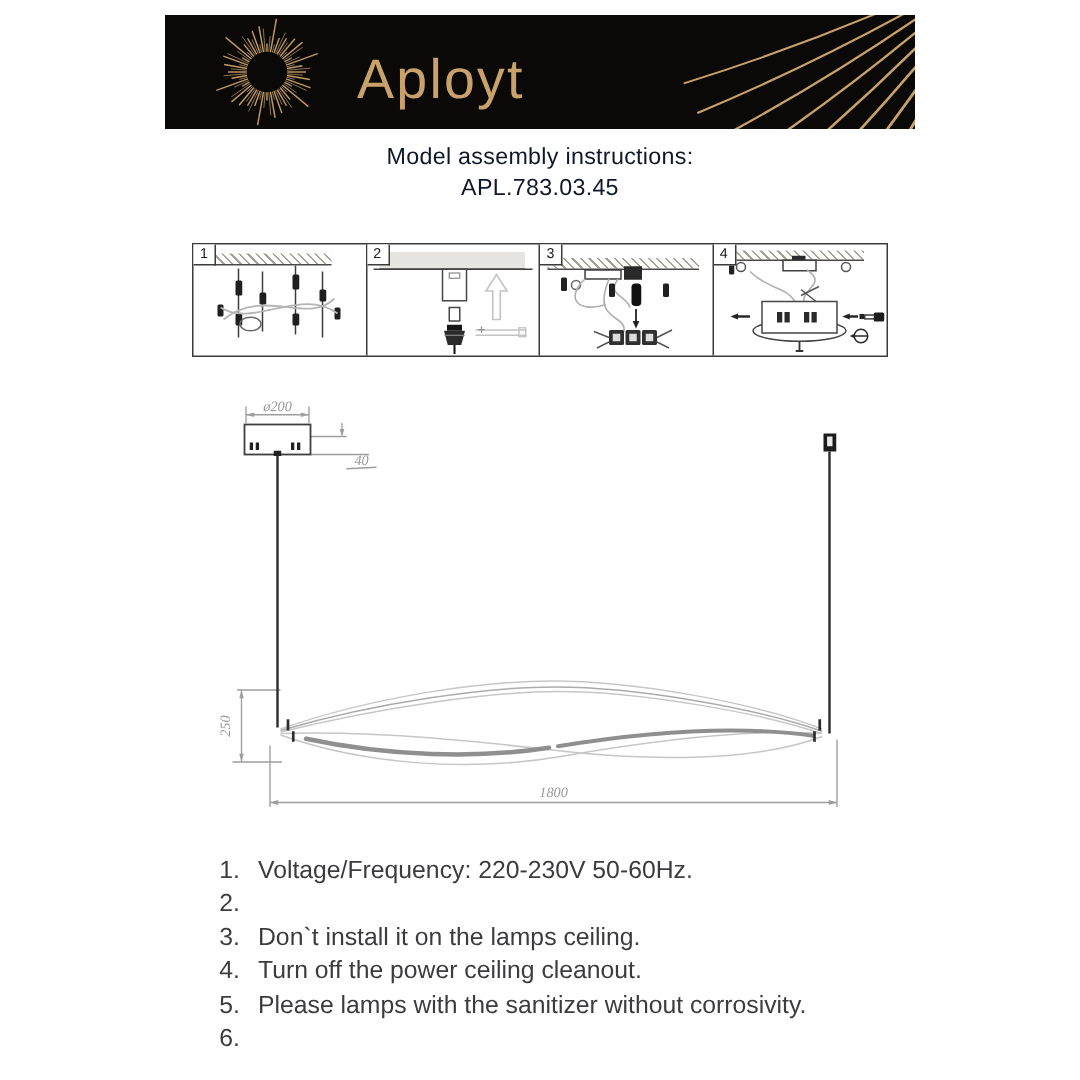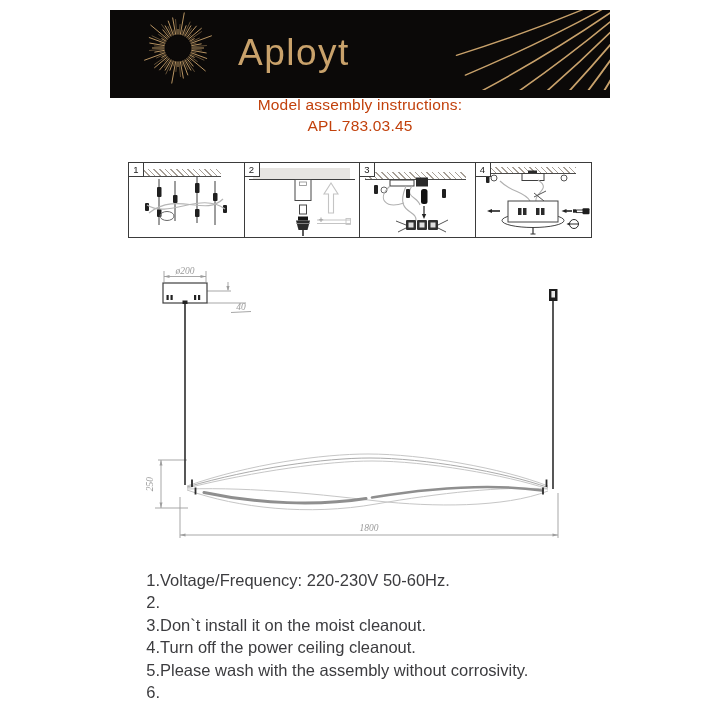--- a/index.html
+++ b/index.html
@@ -1,26 +1,26 @@
 <!DOCTYPE html>
 <html><head>
 <meta charset="utf-8">
 <style>
   html,body{margin:0;padding:0;background:#ffffff;}
   .page{position:relative;width:720px;height:720px;background:#ffffff;overflow:hidden;
         font-family:"Liberation Sans",sans-serif;color:#3e3e41;}
 
   
-  .banner{position:absolute;left:110px;top:10px;width:500px;height:88px;background:#0b0908;overflow:hidden;}
+  .banner{position:absolute;left:110px;top:10px;width:500px;height:76px;background:#0b0908;overflow:hidden;}
   .banner svg{position:absolute;left:0;top:0;}
   .wordmark{position:absolute;left:128px;top:22px;font-size:37px;font-weight:300;letter-spacing:1.5px;
             color:#c9a26b;font-family:"Liberation Sans",sans-serif;}
 
   
-  .title-line{position:absolute;left:0;width:720px;text-align:center;font-size:15.5px;color:#c2410c;letter-spacing:.2px;}
+  .title-line{position:absolute;left:0;width:720px;text-align:center;font-size:15.5px;color:#0f172a;letter-spacing:.2px;}
   .t1{top:96px;} .t2{top:117px;}
 
   
   .steps{position:absolute;left:128px;top:162px;width:464px;height:76px;border:1.2px solid #3b3b3b;
          box-sizing:border-box;display:flex;background:#fff;}
   .step-cell{position:relative;width:116px;height:100%;border-right:1.2px solid #3b3b3b;box-sizing:border-box;}
   .step-cell:last-child{border-right:none;}
   .step-num{position:absolute;left:0;top:0;width:14px;height:13px;border-right:1.1px solid #3b3b3b;
             border-bottom:1.1px solid #3b3b3b;background:#fff;font-size:9.5px;line-height:13px;
             text-align:center;color:#222;z-index:3;}
@@ -30,21 +30,21 @@
   .step-art{position:absolute;left:0;top:0;z-index:2;}
 
   
   .techdraw{position:absolute;left:130px;top:258px;}
   .dimtxt{font-family:"Liberation Serif",serif;font-style:italic;fill:#9a9a9a;}
 
   
   .instr{position:absolute;left:134px;top:569px;width:478px;}
   .instr-row{display:flex;font-size:16.5px;line-height:22.4px;color:#3c3c3f;}
   .instr-num{width:26px;text-align:right;flex:none;}
-  .instr-text{}
+  .instr-text{margin-left:12px;}
 </style>
 </head>
 <body>
 
 <div class="page">
 
   <div class="banner">
     <svg width="500" height="80">
       <g class="rays">
           <line x1="81.5" y1="38.0" x2="94.0" y2="38.0" stroke="#c9a26b" stroke-width="0.95" opacity="0.95"></line>
@@ -325,28 +325,28 @@
   <div class="instr">
     <div class="instr-row">
       <span class="instr-num">1.</span>
       <span class="instr-text">Voltage/Frequency: 220-230V 50-60Hz.</span>
     </div>
     <div class="instr-row">
       <span class="instr-num">2.</span>
     </div>
     <div class="instr-row">
       <span class="instr-num">3.</span>
-      <span class="instr-text">Don`t install it on the moist cleanout.</span>
+      <span class="instr-text">Don`t install it on the lamps ceiling.</span>
     </div>
     <div class="instr-row">
       <span class="instr-num">4.</span>
       <span class="instr-text">Turn off the power ceiling cleanout.</span>
     </div>
     <div class="instr-row">
       <span class="instr-num">5.</span>
-      <span class="instr-text">Please wash with the assembly without corrosivity.</span>
+      <span class="instr-text">Please lamps with the sanitizer without corrosivity.</span>
     </div>
     <div class="instr-row">
       <span class="instr-num">6.</span>
     </div>
   </div>
 
 </div>
 
 </body></html>

